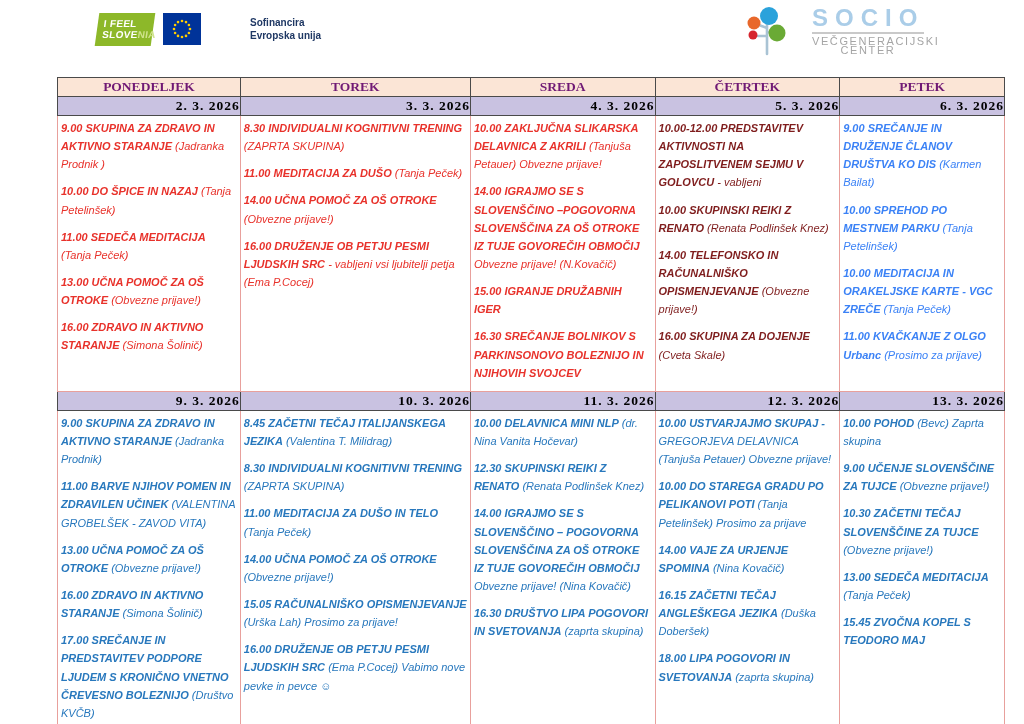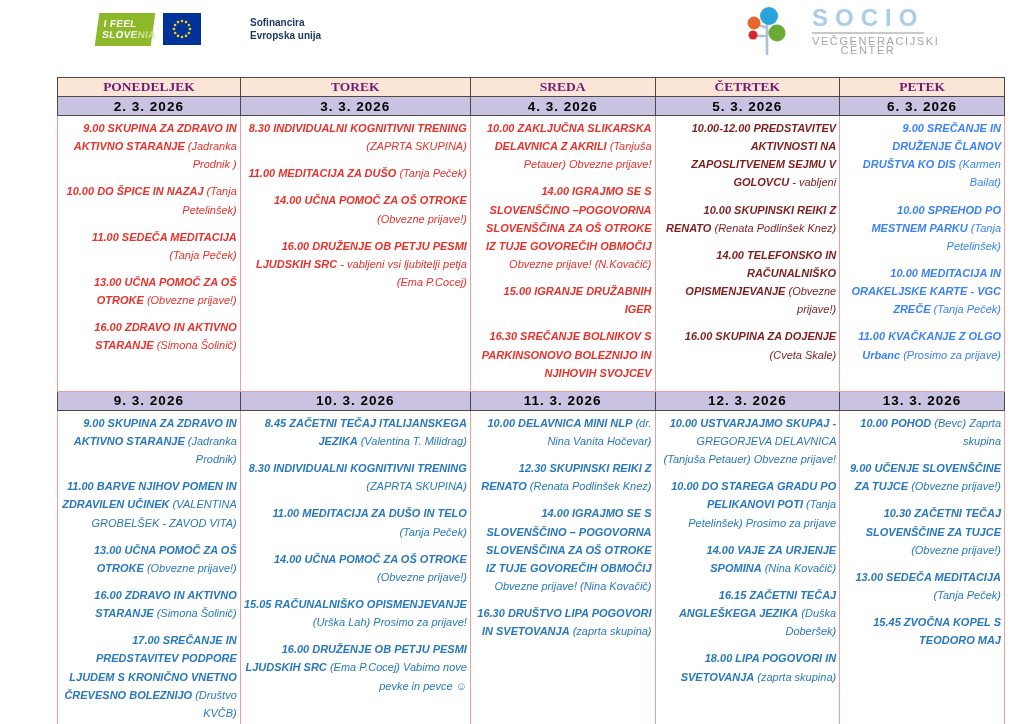--- a/index.html
+++ b/index.html
@@ -57,26 +57,26 @@
     position:absolute;left:57px;top:77px;width:948px;
     border-collapse:collapse;table-layout:fixed;
   }
   .day-row th{
     background:var(--header-bg);border:1px solid var(--dark-border);
     font-family:"Liberation Serif",serif;font-size:13.5px;font-weight:bold;
     color:#701a75;height:18px;padding:0;text-align:center;
   }
   .date-row td{
     background:var(--date-bg);border:1px solid var(--dark-border);
-    font-family:Liberation Sans, sans-serif;font-size:13.5px;font-weight:bold;
-    color:#000;height:18px;padding:0;text-align:center;letter-spacing:1px;
+    font-family:Liberation Serif, serif;font-size:13.5px;font-weight:bold;
+    color:#000;height:18px;padding:0;text-align:right;letter-spacing:1px;
   }
   .content-row td{
     border:1px solid var(--cell-border);
-    vertical-align:top;text-align:right;
+    vertical-align:top;text-align:left;
     padding:3px 3px 0 3px;
   }
   .content-row.r1 td{height:253px;}
   .content-row.r2 td{height:305px;}
   .activity{font-size:11px;line-height:1.65;margin:0 0 9px 0;font-style:italic;}
   .p-time{font-weight:bold;}
   .p-title{font-weight:bold;}
   .p-note{font-weight:normal;}
 </style>
 </head>

